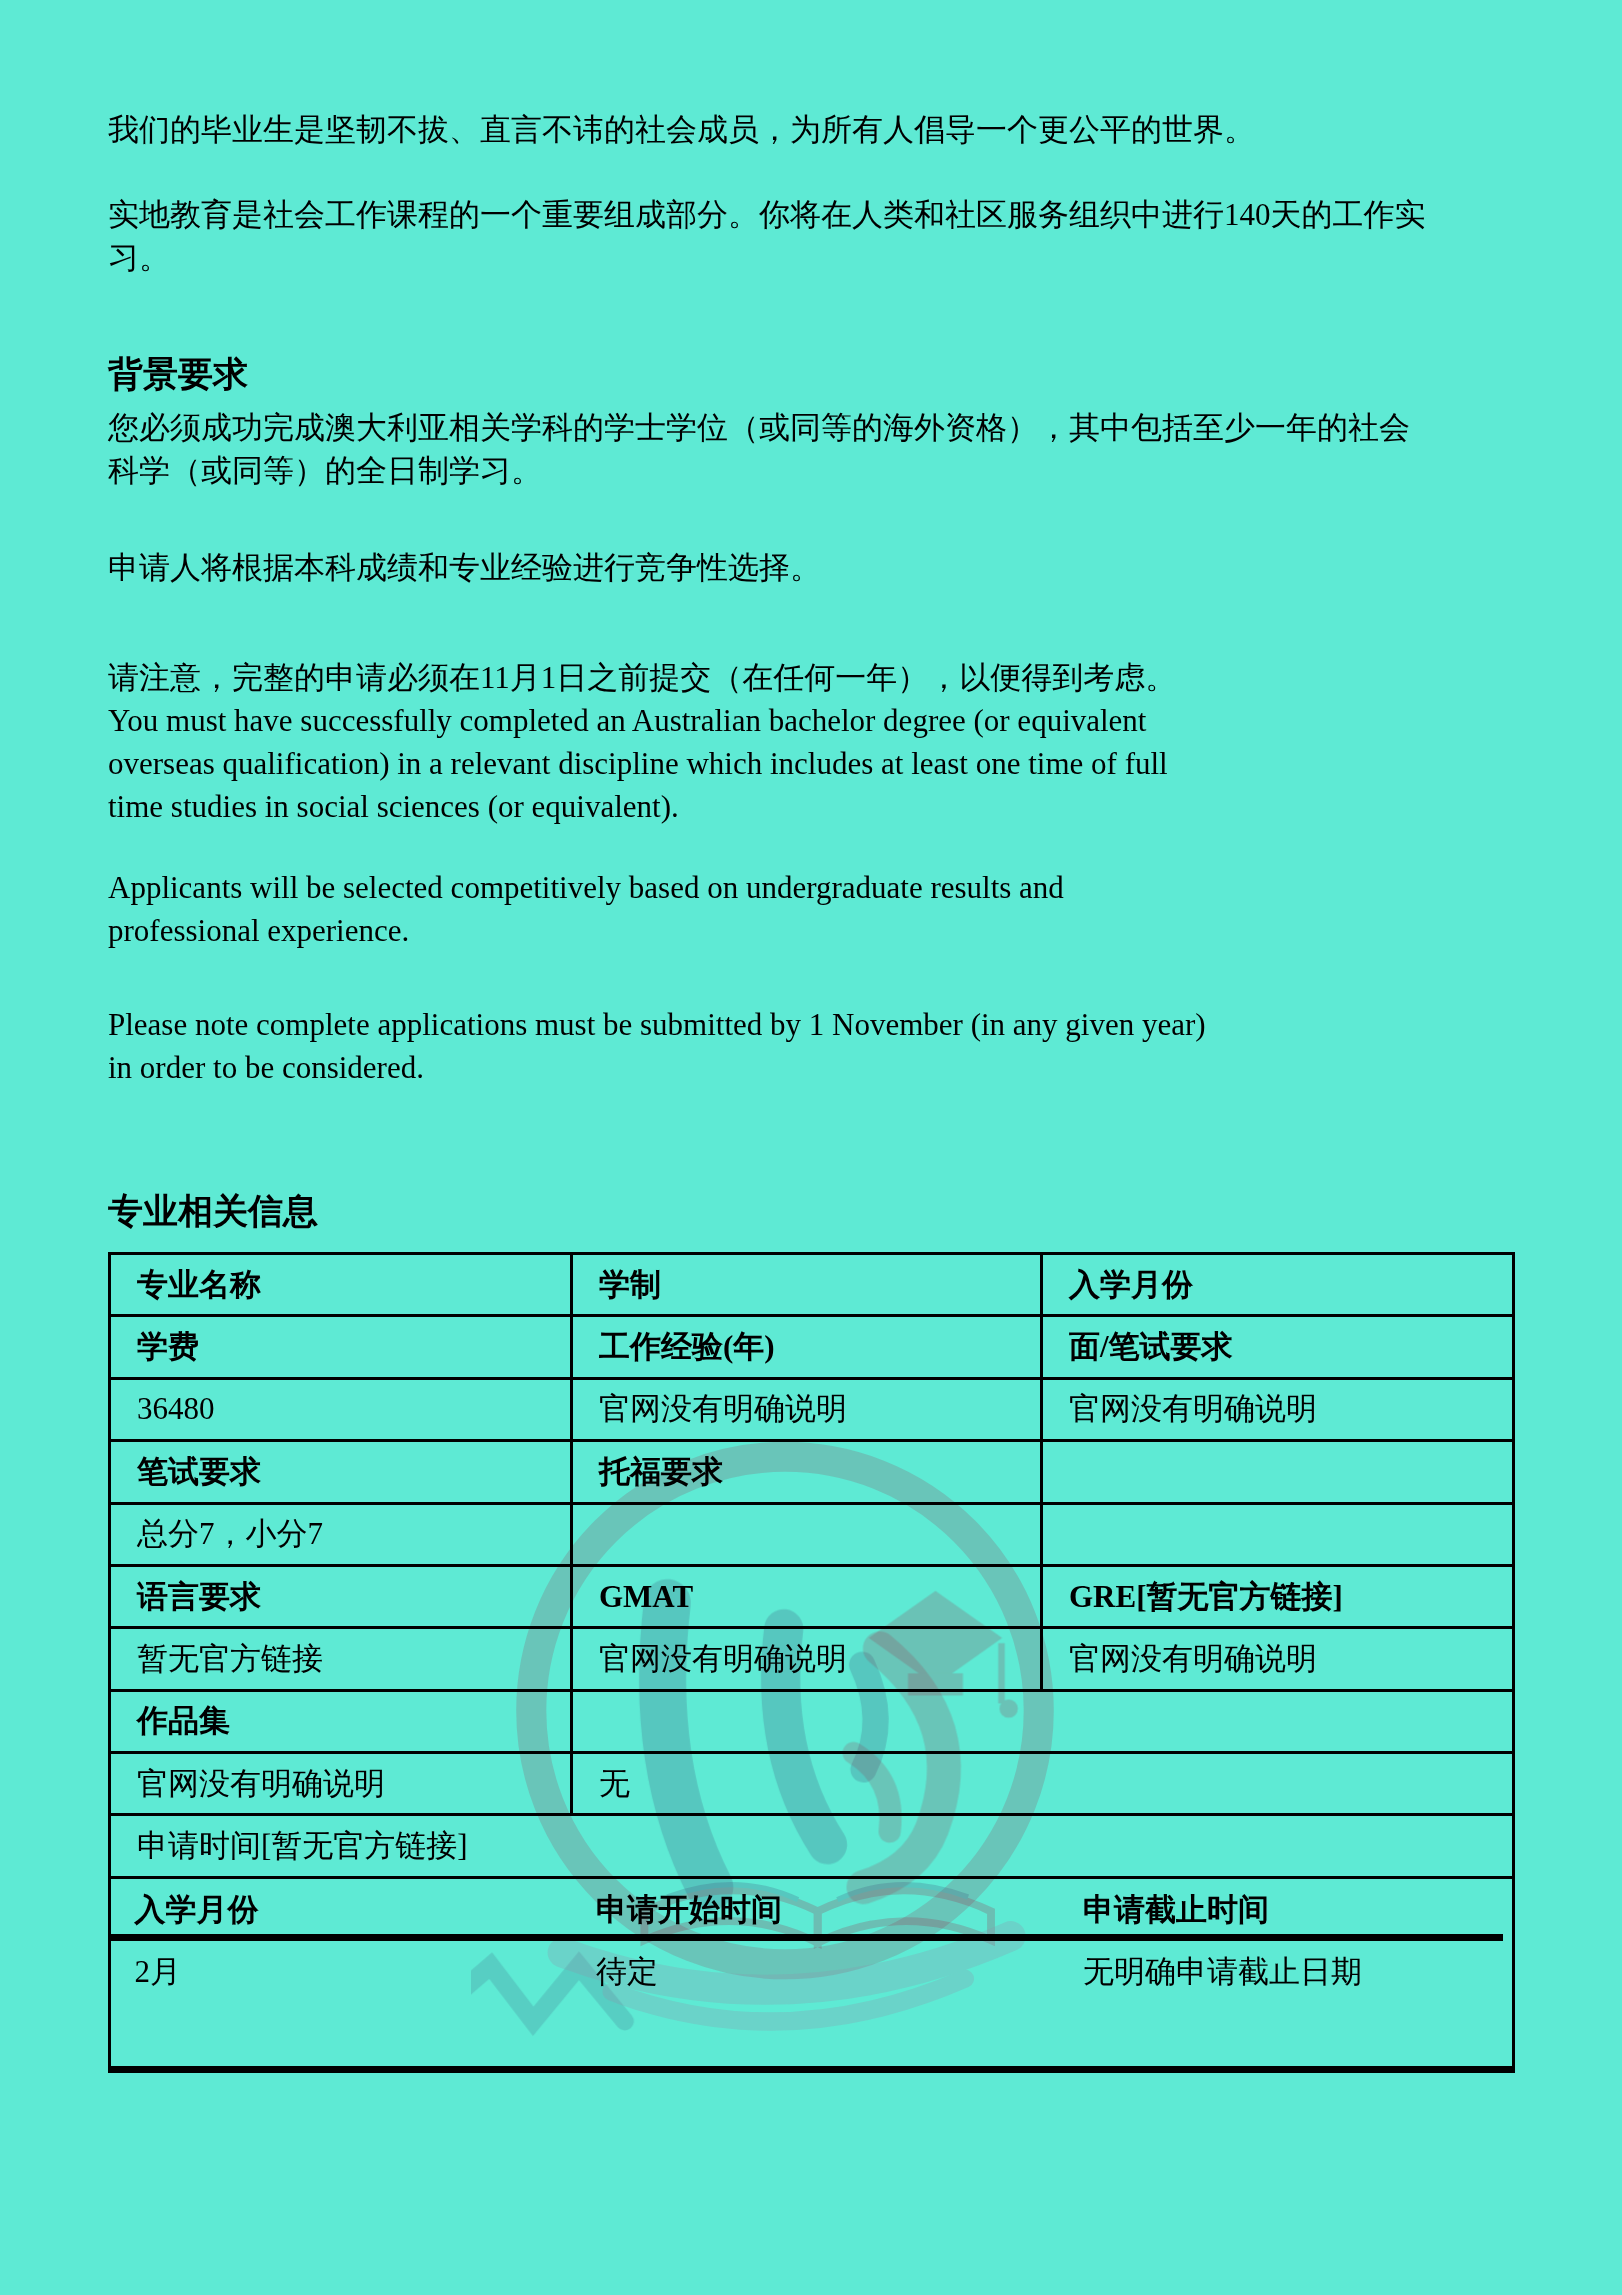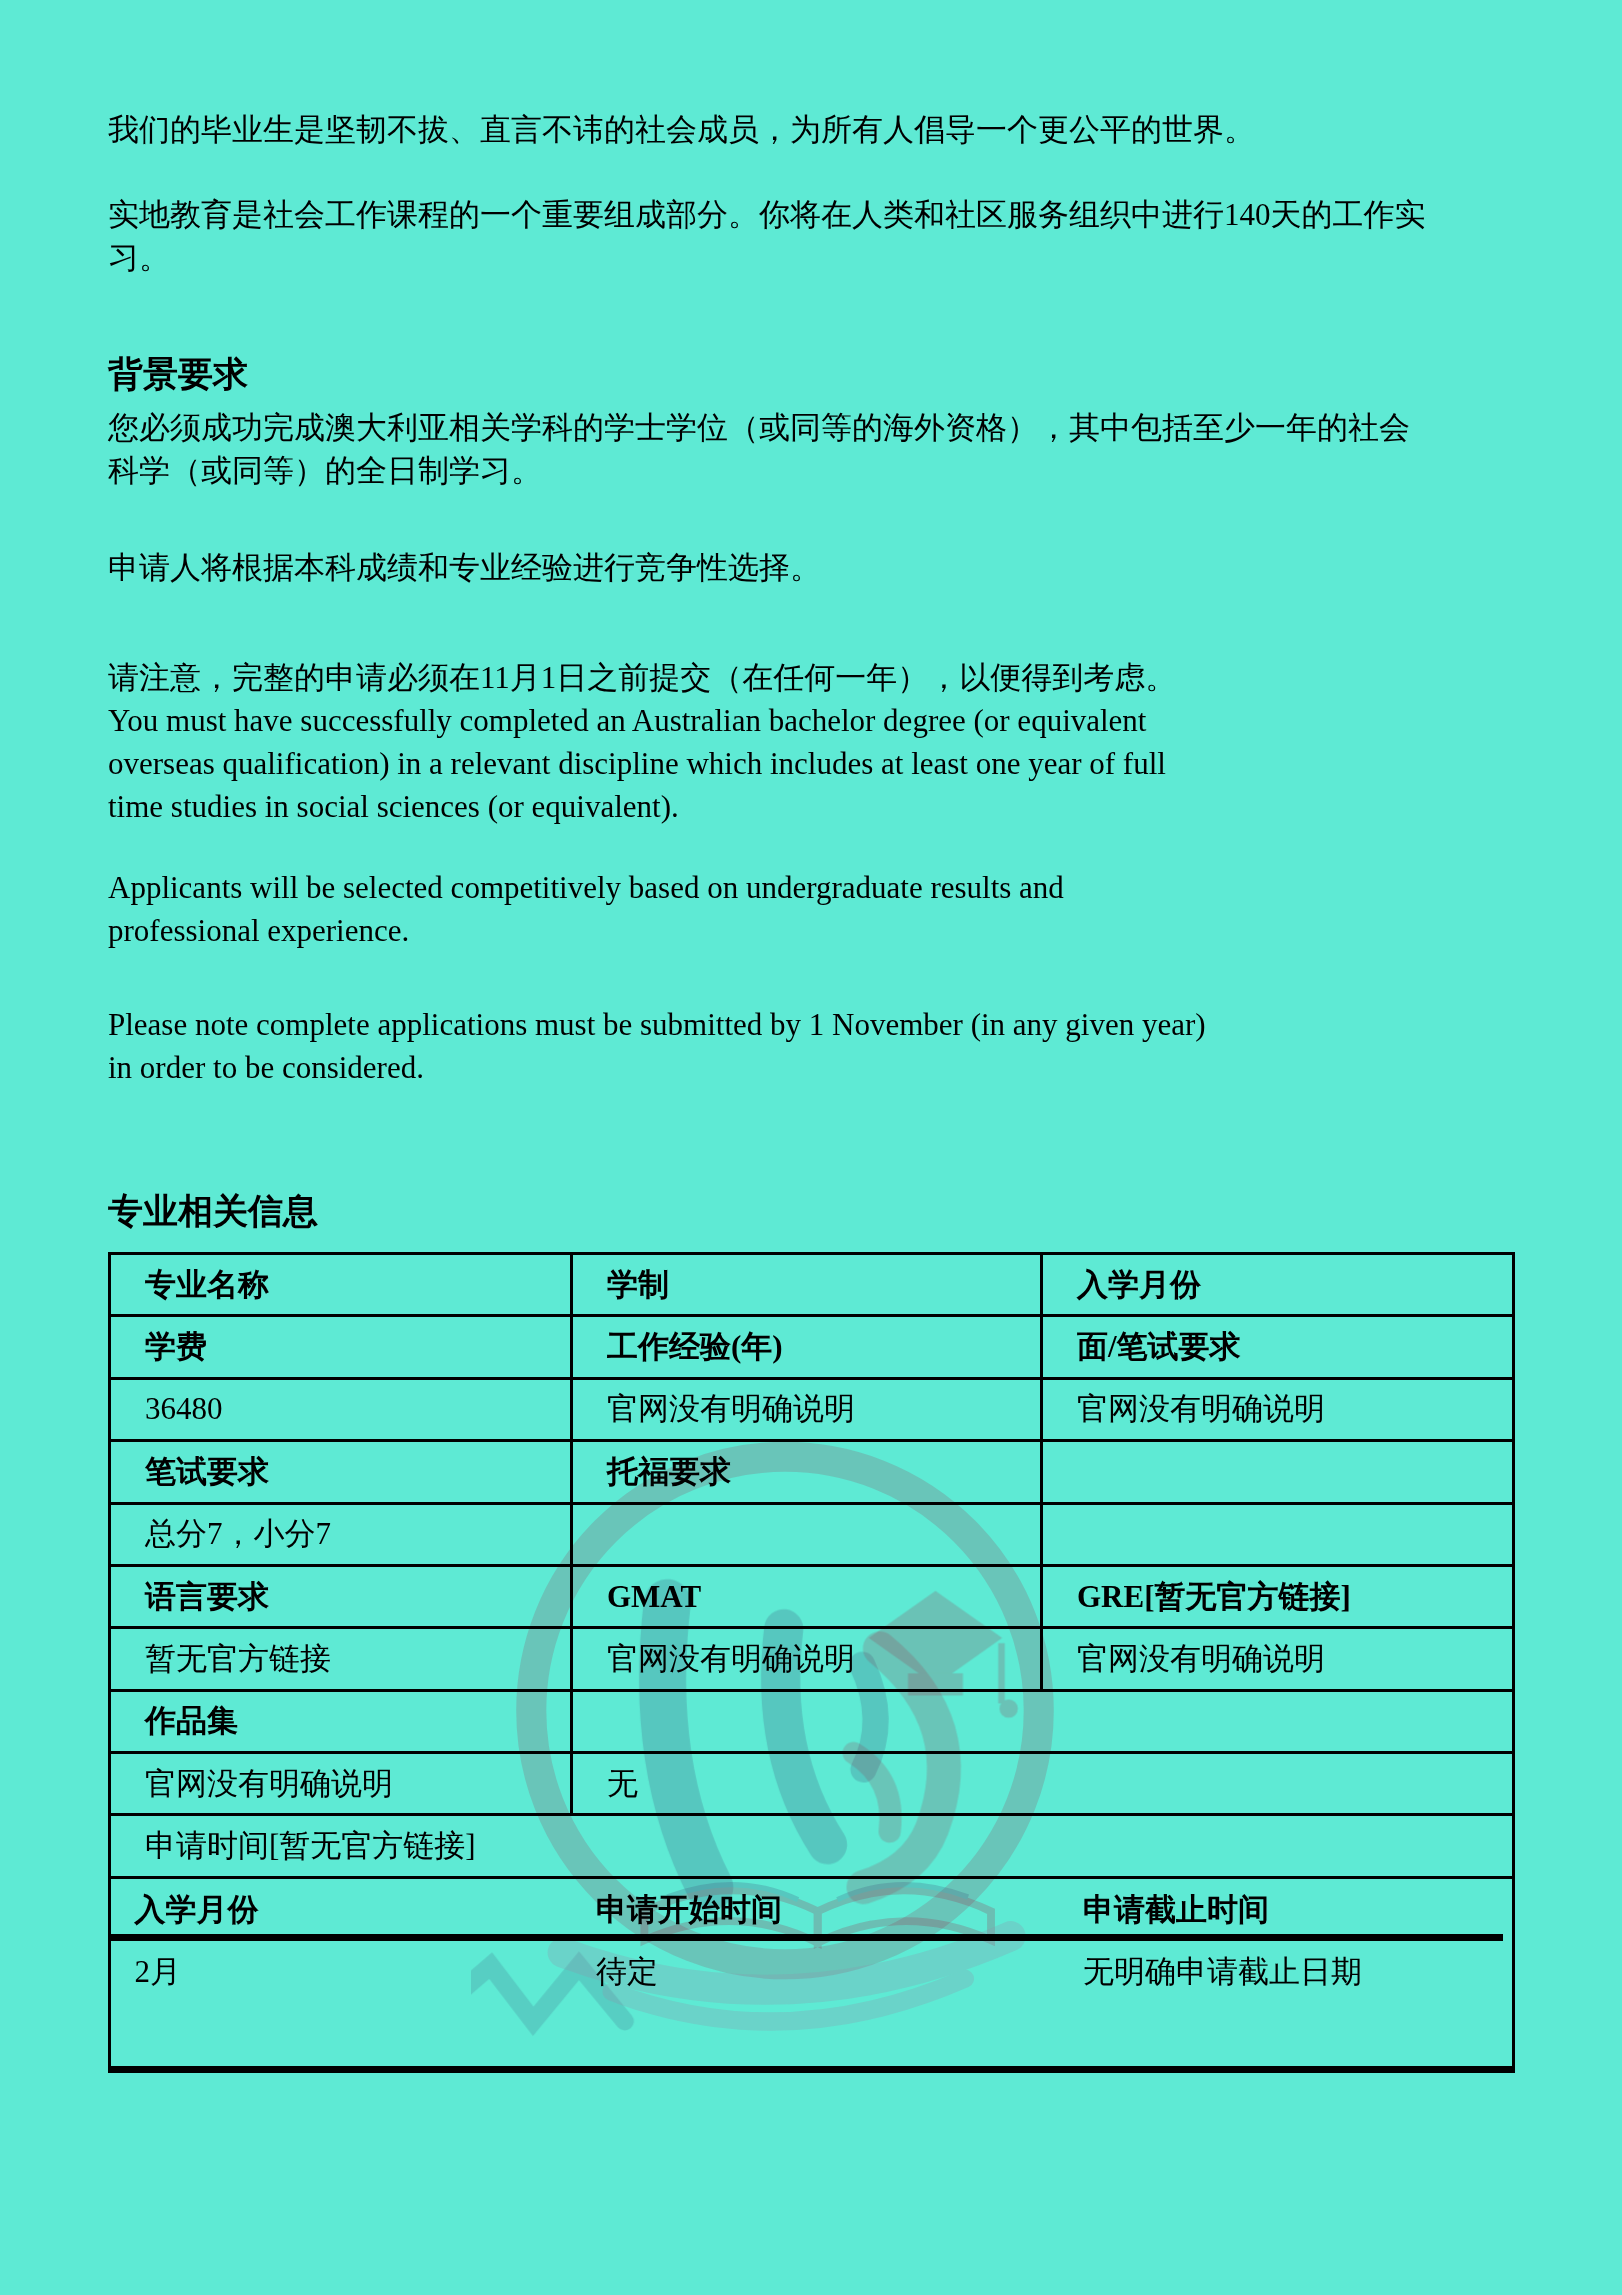--- a/index.html
+++ b/index.html
@@ -20,21 +20,21 @@
     position:absolute; left:108px; top:1252px; width:1407px; height:821px;
     border:3.9px solid #000; border-bottom-width:7.9px; box-sizing:border-box;
     display:grid; grid-template-rows:repeat(13,1fr); z-index:2; background:transparent;
   }
   .trow{display:grid; grid-template-columns:462px 470px 1fr; border-bottom:3.9px solid #000; min-height:0;}
   .trow.span2{grid-template-columns:462px 1fr;}
   .trow.span1{grid-template-columns:1fr;}
   .trow.noline{border-bottom:none;}
   .trow.freecols{grid-template-columns:485px 487px 1fr;}
   .tcell{
-    display:flex; align-items:center; padding-left:34px; font-size:31px;
+    display:flex; align-items:center; padding-left:26px; font-size:31px;
     white-space:nowrap; overflow:visible; min-width:0;
   }
   .tcell.vline{border-right:3.3px solid #000;}
   .tcell.hdr{font-weight:bold;}
   .trow.freecols .tcell{padding-left:0;}
   .trow.freecols .tcell:first-child{padding-left:23.6px;}
   #row-intake-header{position:relative;}
   #row-intake-header::after{
     content:""; position:absolute; left:0; right:9.2px; bottom:0; height:7.2px; background:#000;
   }
@@ -92,21 +92,21 @@
   <div class="abs para" style="top:406px">
     <div>您必须成功完成澳大利亚相关学科的学士学位（或同等的海外资格），其中包括至少一年的社会</div>
     <div>科学（或同等）的全日制学习。</div>
   </div>
   <div class="abs para" style="top:546px">
     <div>申请人将根据本科成绩和专业经验进行竞争性选择。</div>
   </div>
   <div class="abs para" style="top:656px">
     <div>请注意，完整的申请必须在11月1日之前提交（在任何一年），以便得到考虑。</div>
     <div>You must have successfully completed an Australian bachelor degree (or equivalent</div>
-    <div>overseas qualification) in a relevant discipline which includes at least one year of full</div>
+    <div>overseas qualification) in a relevant discipline which includes at least one time of full</div>
     <div>time studies in social sciences (or equivalent).</div>
   </div>
   <div class="abs para" style="top:866px">
     <div>Applicants will be selected competitively based on undergraduate results and</div>
     <div>professional experience.</div>
   </div>
   <div class="abs para" style="top:1003px">
     <div>Please note complete applications must be submitted by 1 November (in any given year)</div>
     <div>in order to be considered.</div>
   </div>

